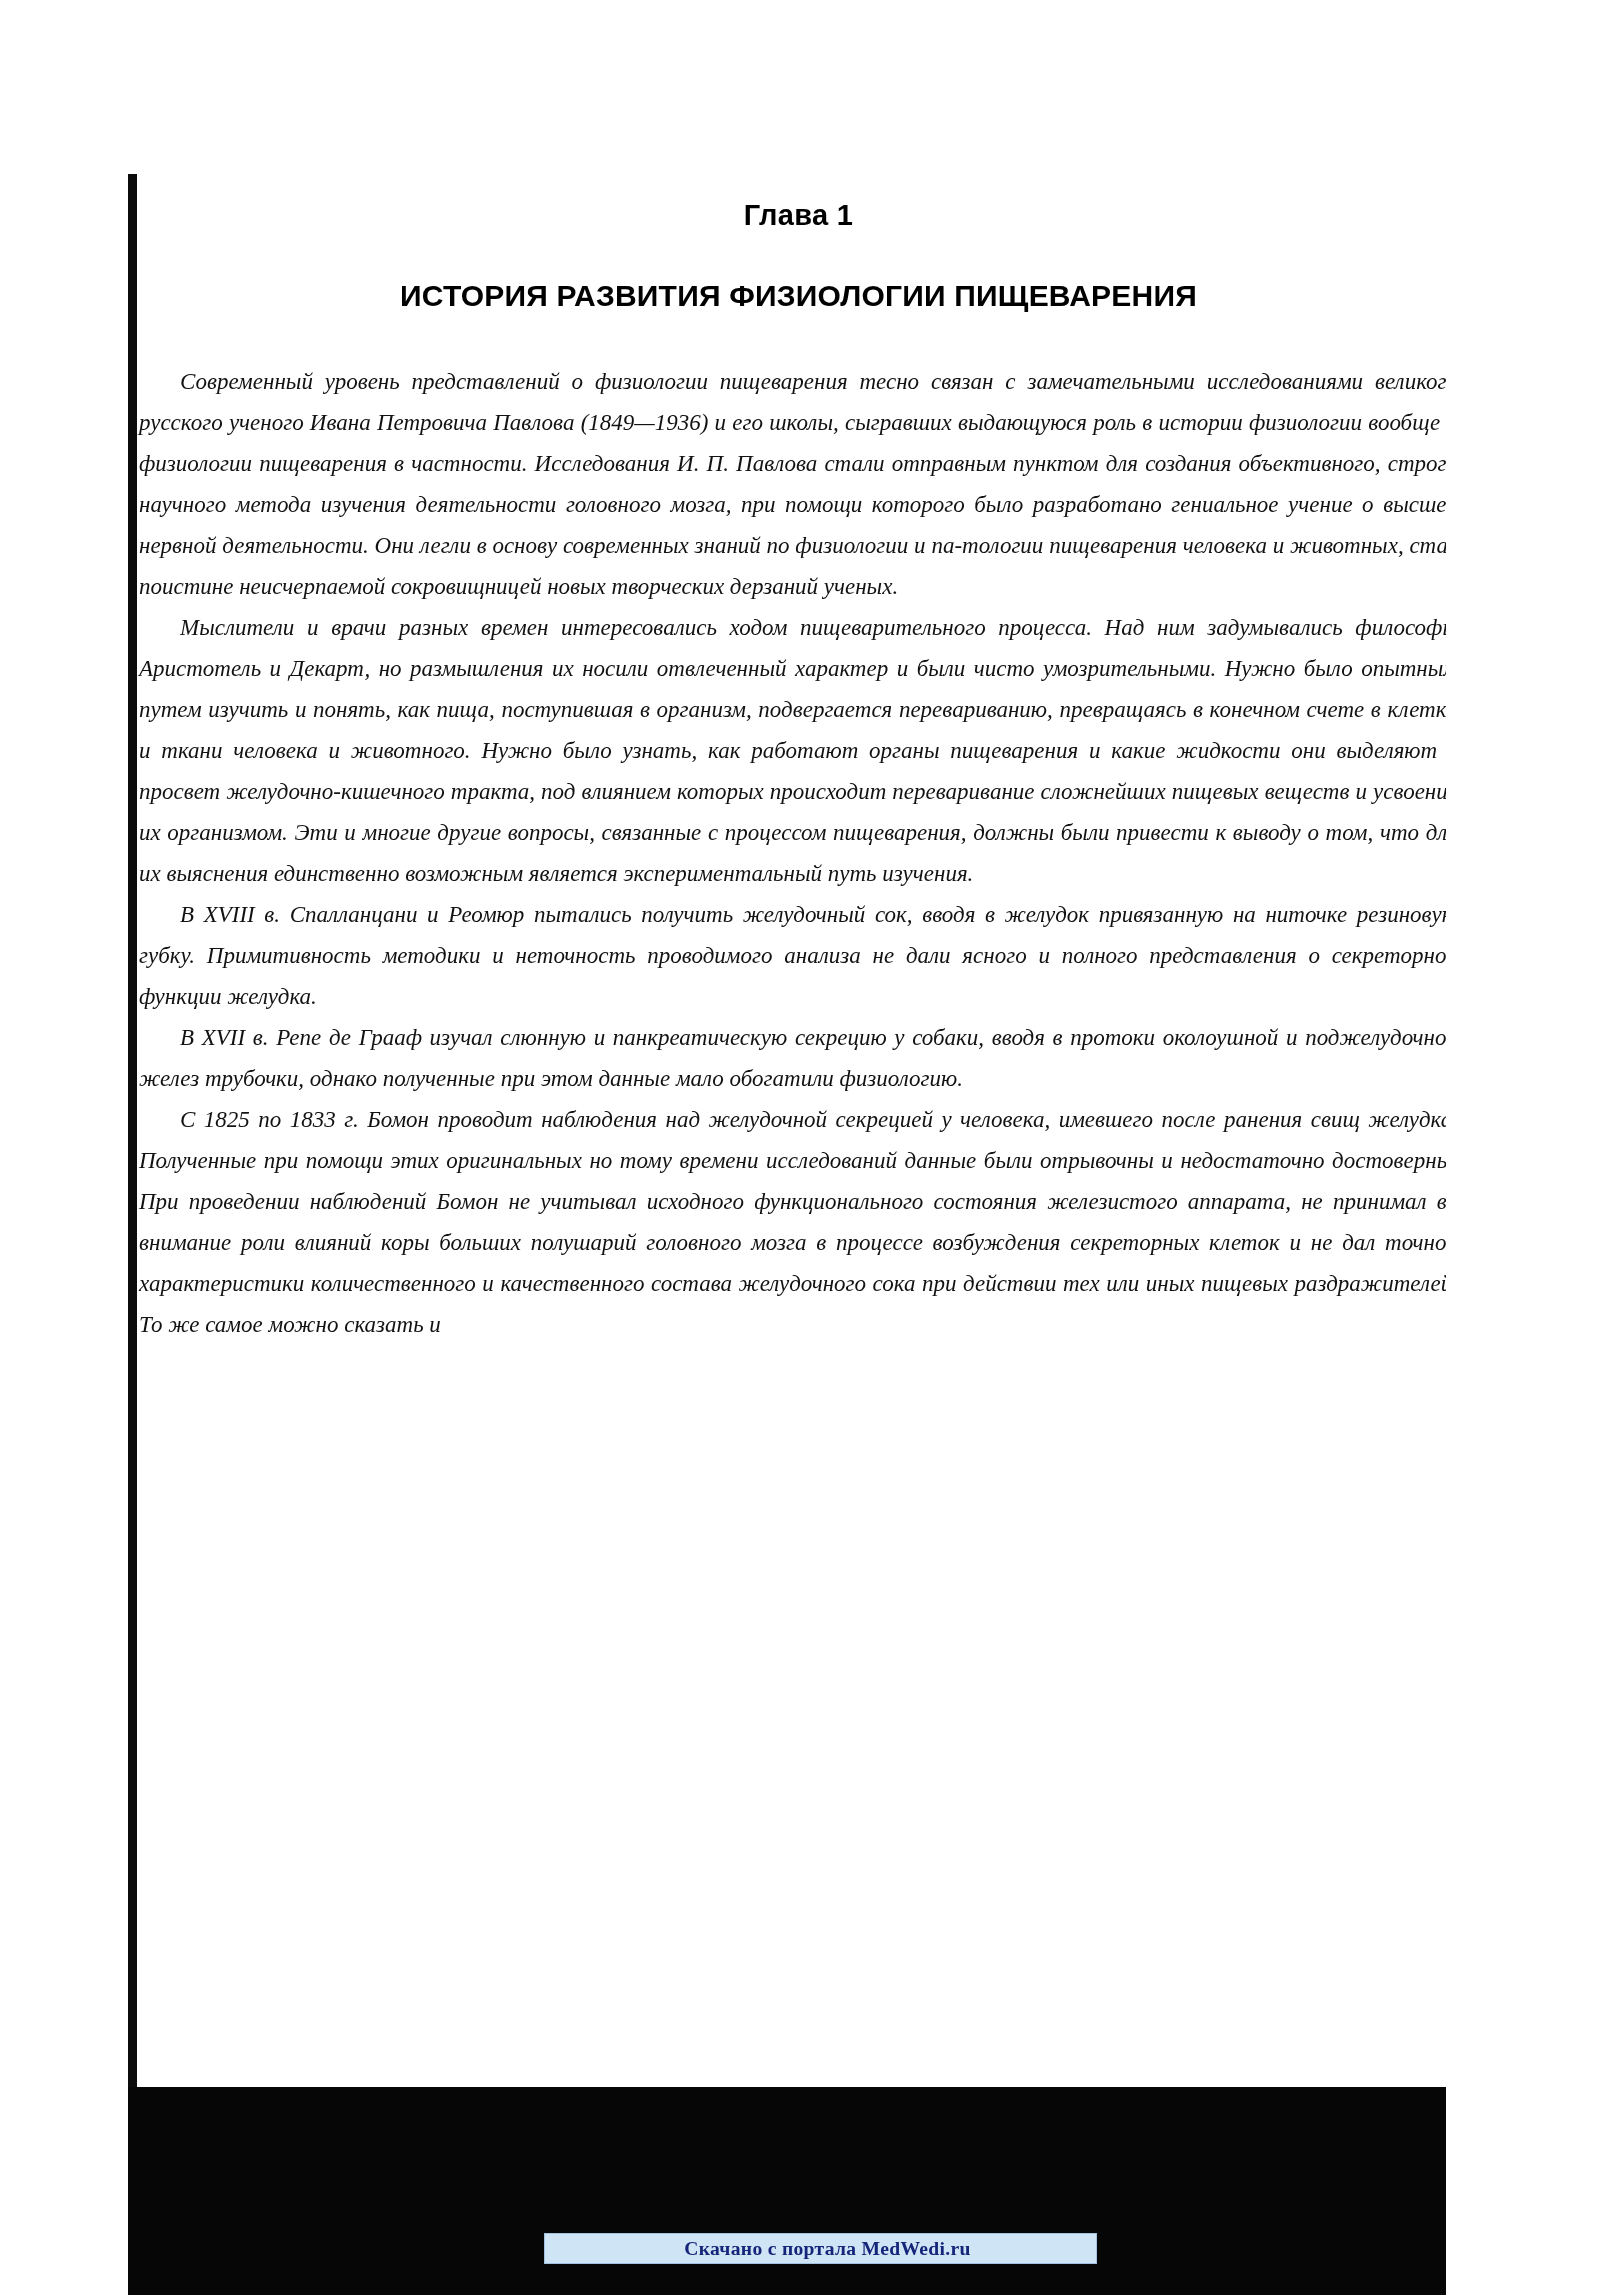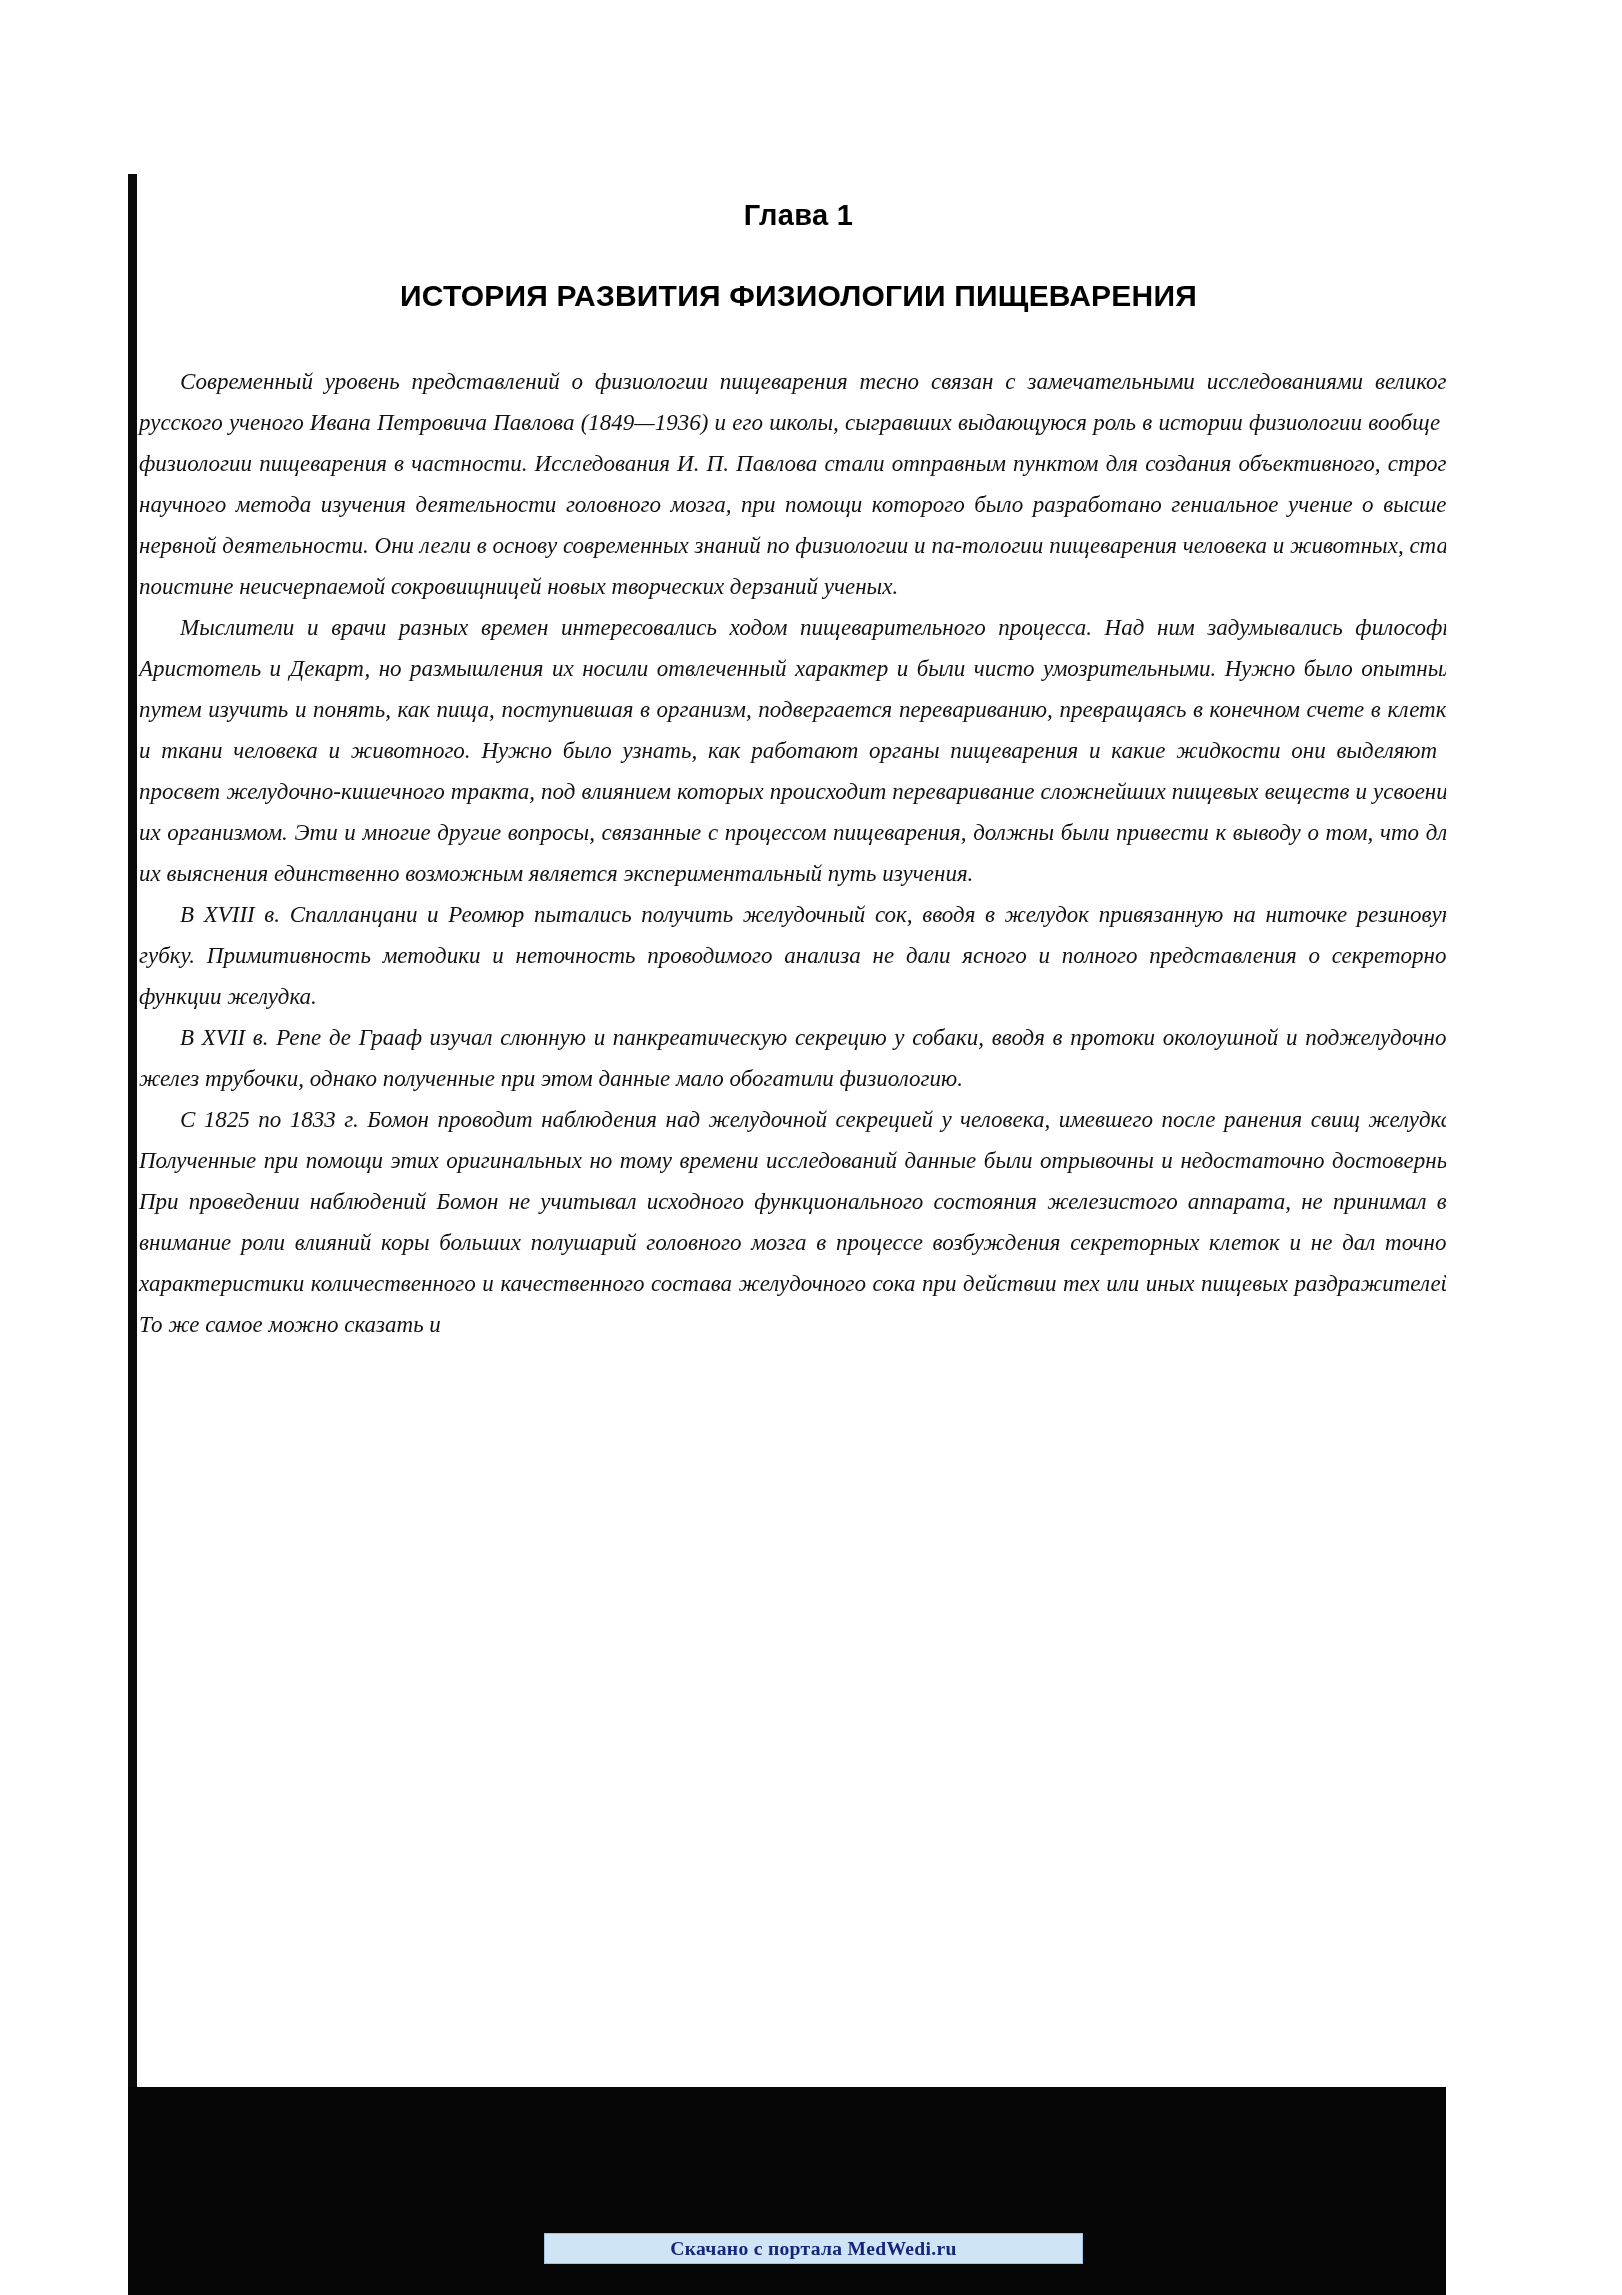--- a/index.html
+++ b/index.html
@@ -102,20 +102,21 @@
     background: #cfe4f5;
     border: 1.3px solid #9fc3e0;
     display: flex;
     align-items: center;
     justify-content: center;
     font-family: "Liberation Serif", serif;
     font-size: 19.6px;
     color: #15267a;
     font-weight: bold;
     letter-spacing: 0.3px;
+    padding-left: 14px;
   }
 </style>
 </head>
 <body>
 
 <div class="page">
 
   <div class="edge-left"></div>
   <div class="edge-right-thin"></div>
   <div class="edge-right-mark"></div>

